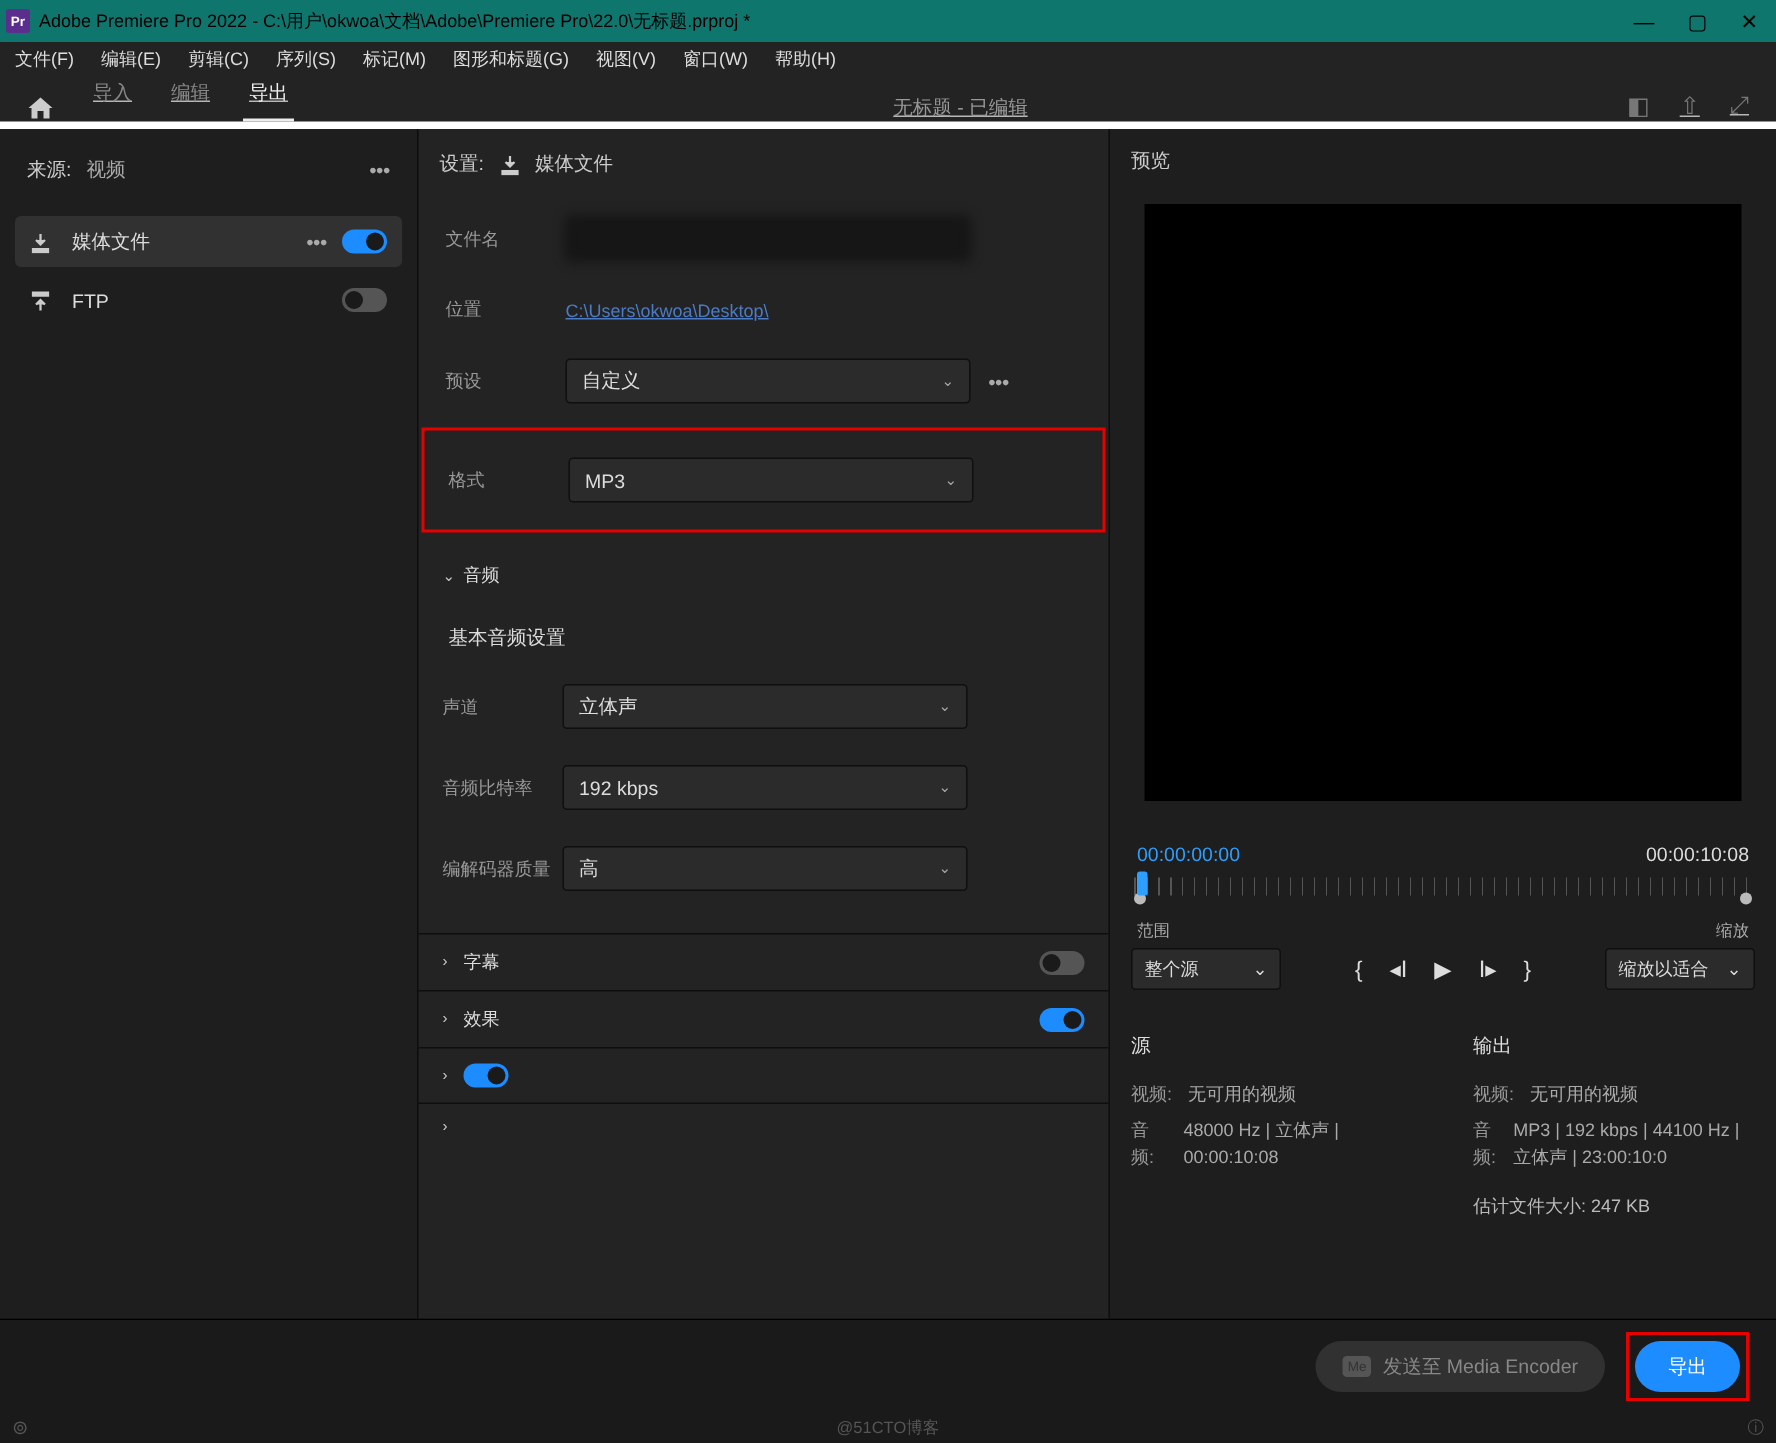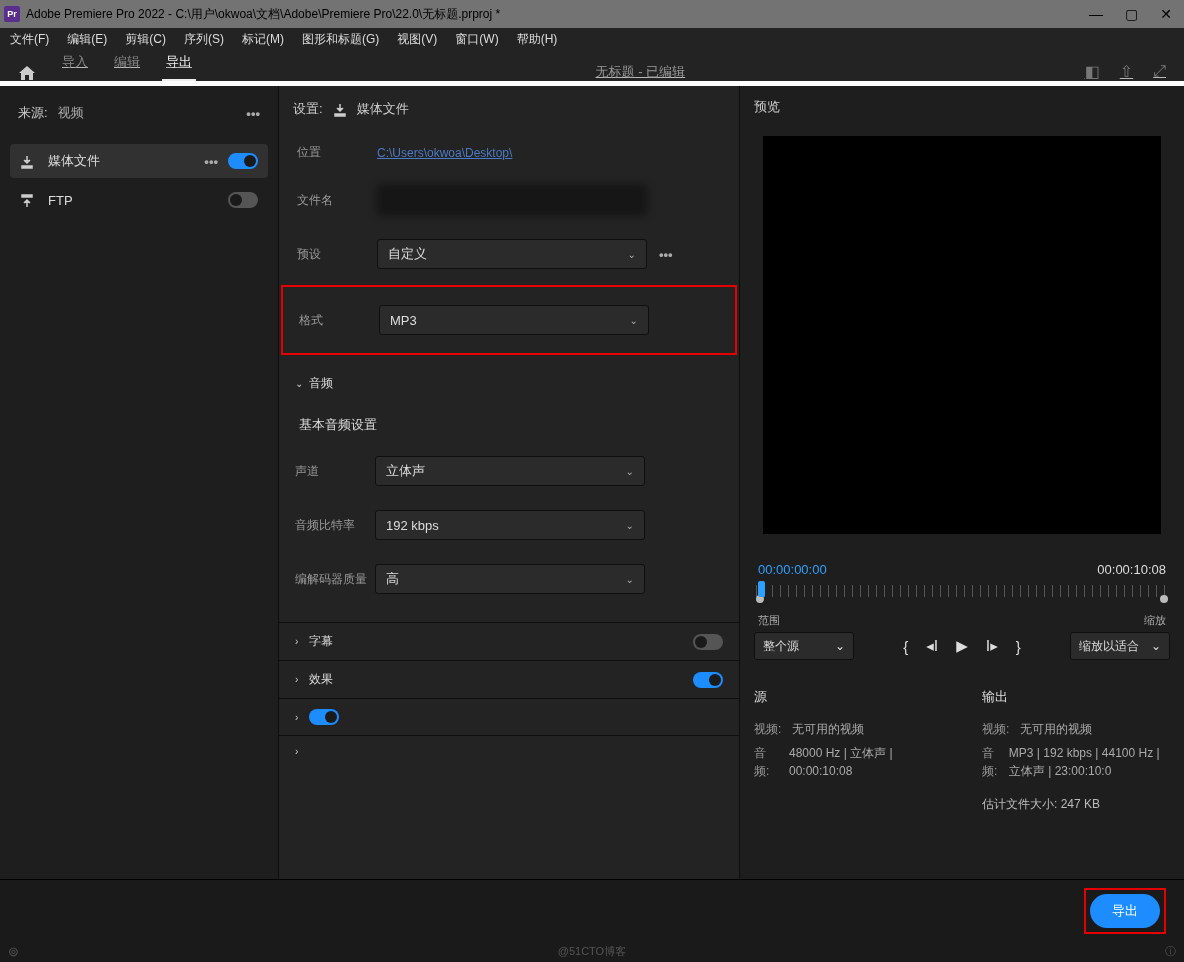--- a/index.html
+++ b/index.html
@@ -1,19 +1,19 @@
 <!DOCTYPE html>
 <html><head>
 <meta charset="utf-8">
 <style>
 * { box-sizing: border-box; margin: 0; padding: 0; font-family: "Microsoft YaHei", Arial, sans-serif; }
 body { background: #1a1a1a; color: #b8b8b8; font-size: 13px; width: 1184px; height: 962px; overflow: hidden; }
 
 
-.titlebar { background: #737373; color: #000; height: 28px; display: flex; align-items: center; padding: 0 4px; }
+.titlebar { background: #0f766e; color: #000; height: 28px; display: flex; align-items: center; padding: 0 4px; }
 .titlebar .app-icon { width: 16px; height: 16px; background: #5b2e8e; border-radius: 2px; display: flex; align-items: center; justify-content: center; color: #fff; font-size: 9px; font-weight: bold; margin-right: 6px; }
 .titlebar .title { flex: 1; font-size: 12px; }
 .titlebar .win-controls { display: flex; gap: 22px; padding-right: 8px; }
 .titlebar .win-controls span { cursor: pointer; font-size: 14px; font-family: Arial; }
 
 
 .menubar { background: #232323; color: #ddd; height: 22px; display: flex; align-items: center; padding: 0 6px; gap: 10px; font-size: 12px; }
 .menubar span { cursor: pointer; padding: 2px 4px; }
 
 
@@ -185,28 +185,28 @@
       <span class="settings-label">设置:</span>
       <span class="mf-icon">
         <svg width="14" height="14" viewBox="0 0 14 14">
             <path d="M7 1 v6 M4 5 l3 3 l3 -3 M2 11 h10 v2 h-10 z" stroke="#ccc" stroke-width="1.5" fill="#ccc"></path>
           </svg>
       </span>
       <span>媒体文件</span>
     </div>
 
     <div class="form-row">
-      <div class="f-label">位置</div>
-      <div class="f-field"><span class="link">C:\Users\okwoa\Desktop\</span></div>
-    </div>
-    <div class="form-row">
       <div class="f-label">文件名</div>
       <div class="f-field">
           <div class="txt-input"></div>
         </div>
+    </div>
+    <div class="form-row">
+      <div class="f-label">位置</div>
+      <div class="f-field"><span class="link">C:\Users\okwoa\Desktop\</span></div>
     </div>
     <div class="form-row">
       <div class="f-label">预设</div>
       <div class="f-field row-with-dots">
         <div class="dropdown">
           <span>自定义</span>
           <span class="chev">⌄</span>
         </div>
         <span class="dots" style="color:#aaa;font-weight:bold;cursor:pointer">•••</span>
       </div>
@@ -339,20 +339,24 @@
             <span class="il-label">音频:</span>
             <span>MP3 | 192 kbps | 44100 Hz | 立体声 | 23:00:10:0</span>
           </div>
         <div class="est-size"><span>估计文件大小:</span> <span>247 KB</span></div>
       </div>
     </div>
   </div>
 </div>
 
 <div class="bottombar">
+  <div class="btn-encoder">
+    <span class="me-badge">Me</span>
+    <span>发送至 Media Encoder</span>
+  </div>
   <div class="btn-export-wrap">
     <div class="btn-export">导出</div>
   </div>
 </div>
 
 <div class="statusbar">
   <span class="cc-icon">⊚</span>
   <span class="watermark">@51CTO博客</span>
   <span>ⓘ</span>
 </div>

